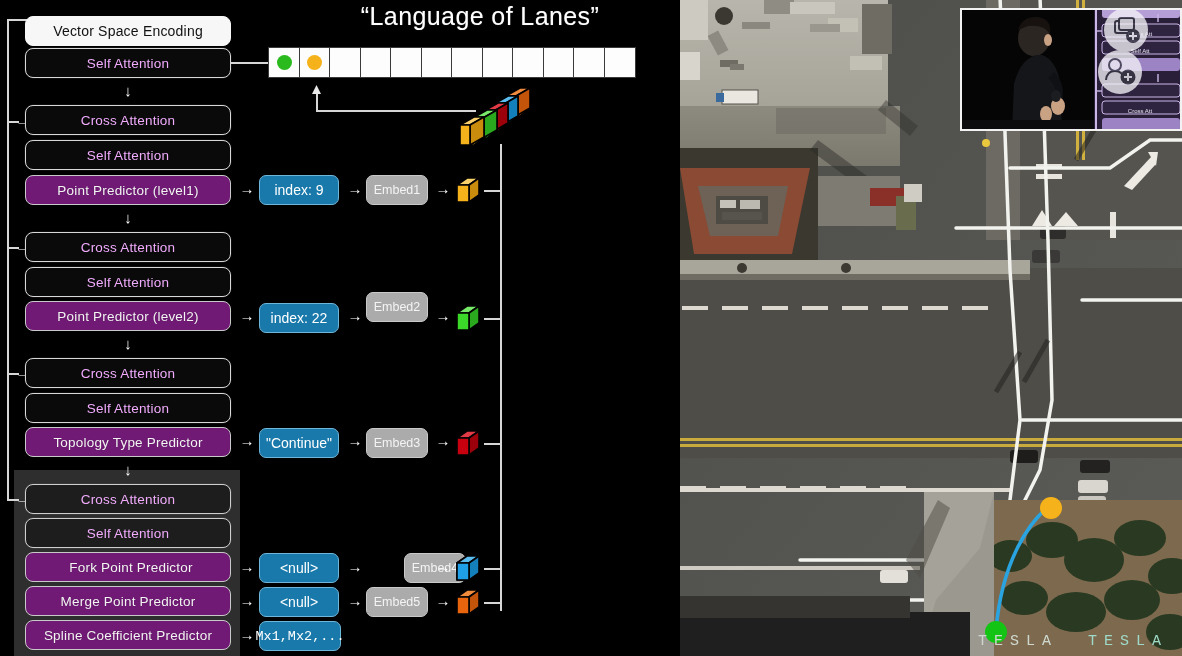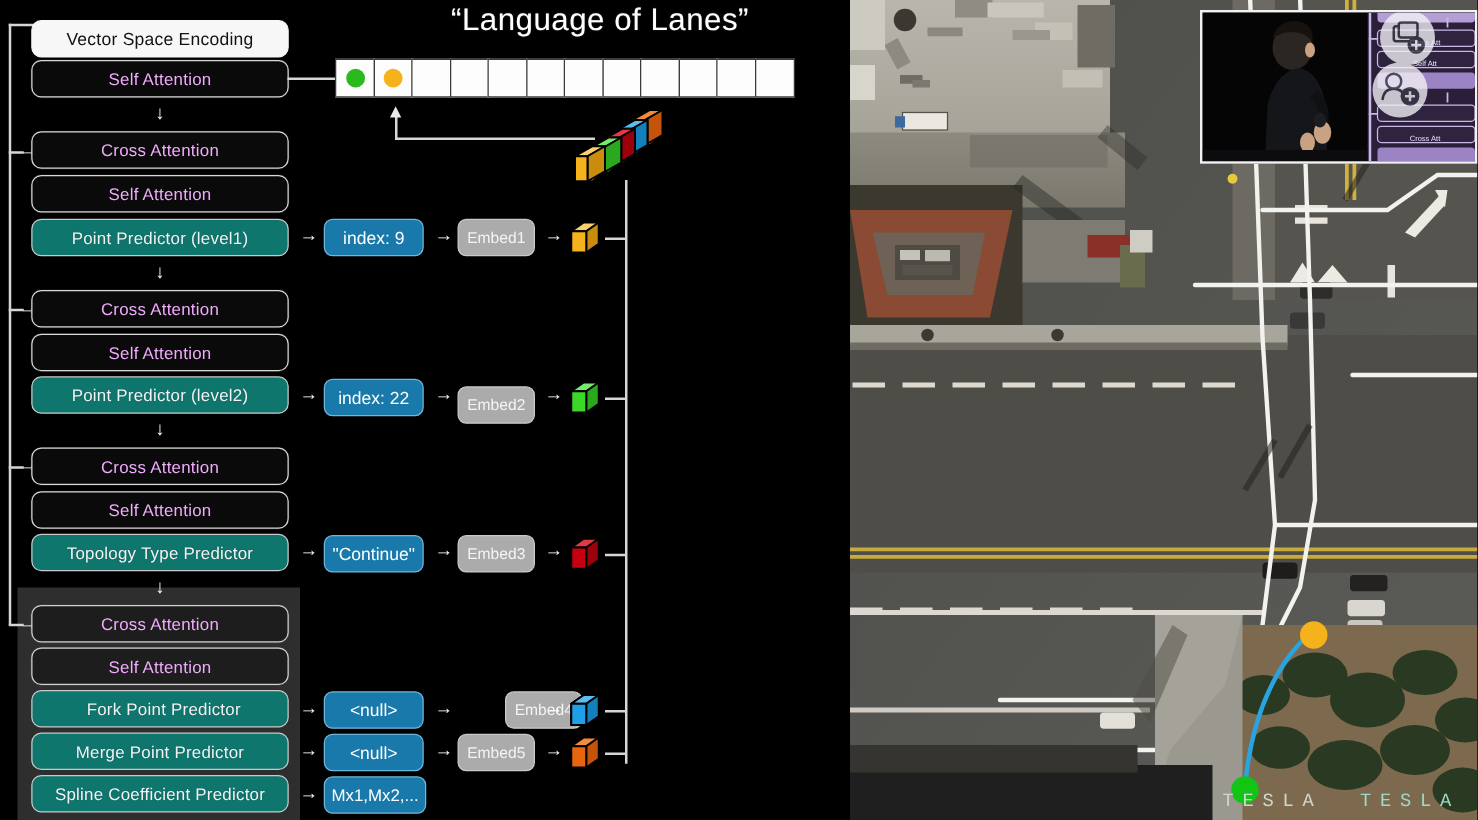--- a/index.html
+++ b/index.html
@@ -36,21 +36,21 @@
     font-size: 13.5px; letter-spacing: 0.2px;
     white-space: nowrap;
   }
   .blk.attn {
     background: #0a0a0a; color: #f0abfc;
     border: 1.4px solid #d8d8d8;
     box-shadow: 0 0 0 0.5px rgba(255,255,255,.1);
   }
   .blk.attn.ongrey { background: #1d1d1d; border-color: #cfcfcf; }
   .blk.pred {
-    background: #0f766e; color: #f4f4f4;
+    background: #701a75; color: #f4f4f4;
     border: 1.2px solid #c9c9c9;
     text-shadow: 0 0 1px rgba(0,0,0,.25);
   }
   .blk.white {
     background: #f7f7f7; color: #111;
     border: 1.2px solid #f7f7f7;
     font-size: 14px;
   }
 
   
@@ -246,21 +246,21 @@
         <polygon points="14,9 24,2 24,19 14,26" fill="#c98c0d"></polygon>
         <rect x="2" y="9" width="12" height="17" fill="#f5b21a"></rect>
       </g>
         </svg>
     </div>
     <div class="ln h" style="left:484px; top:190px; width:17px;"></div>
 
     <div class="arrow-r" style="left:236px; top:309px;">→</div>
     <div class="pill" style="left:259px; top:303px;">index: 22</div>
     <div class="arrow-r" style="left:344px; top:309px;">→</div>
-    <div class="embed" style="left:366px; top:309px;">Embed2</div>
+    <div class="embed" style="left:366px; top:292px;">Embed2</div>
     <div class="arrow-r" style="left:432px; top:309px;">→</div>
     <div class="cube" style="left:455px; top:304px;">
       <svg width="26" height="28" viewBox="0 0 26 28">
           <g stroke="#000" stroke-width="1.6" stroke-linejoin="round">
         <polygon points="2,9 12,2 24,2 24,19 14,26 2,26" fill="#3bd82a"></polygon>
         <polygon points="2,9 12,2 24,2 14,9" fill="#78ea6a"></polygon>
         <polygon points="14,9 24,2 24,19 14,26" fill="#2aa81e"></polygon>
         <rect x="2" y="9" width="12" height="17" fill="#3bd82a"></rect>
       </g>
         </svg>
@@ -312,21 +312,21 @@
         <polygon points="2,9 12,2 24,2 24,19 14,26 2,26" fill="#e8650d"></polygon>
         <polygon points="2,9 12,2 24,2 14,9" fill="#f08a3c"></polygon>
         <polygon points="14,9 24,2 24,19 14,26" fill="#c4540a"></polygon>
         <rect x="2" y="9" width="12" height="17" fill="#e8650d"></rect>
       </g>
         </svg>
     </div>
     <div class="ln h" style="left:484px; top:602px; width:17px;"></div>
 
     <div class="arrow-r" style="left:236px; top:628px;">→</div>
-    <div class="pill wide" style="left:259px; top:621px;">Mx1,Mx2,...</div>
+    <div class="pill wide" style="left:259px; top:621px;font-family:Liberation Mono, monospace;">Mx1,Mx2,...</div>
 
   </div>
 
   <div id="aerial">
     <svg width="502" height="656" viewBox="0 0 502 656">
       <defs>
         <linearGradient id="asphaltG" x1="0" y1="0" x2="1" y2="1">
           <stop offset="0%" stop-color="#4d4d4a"></stop>
             <stop offset="100%" stop-color="#5b5b57"></stop>
         </linearGradient>

